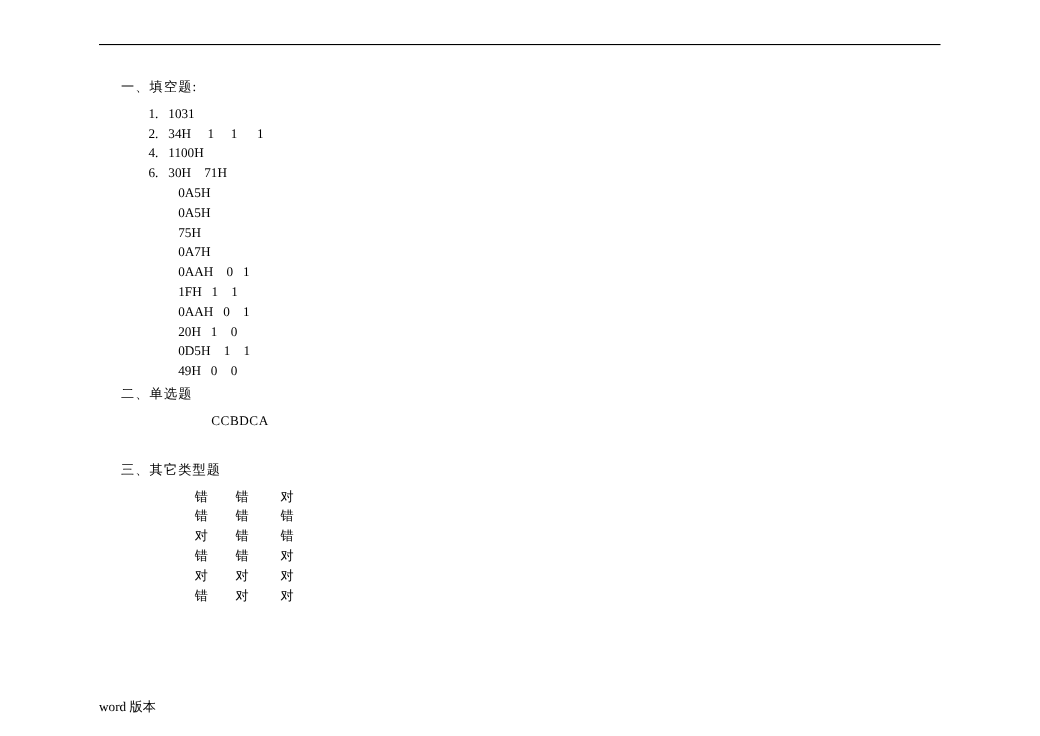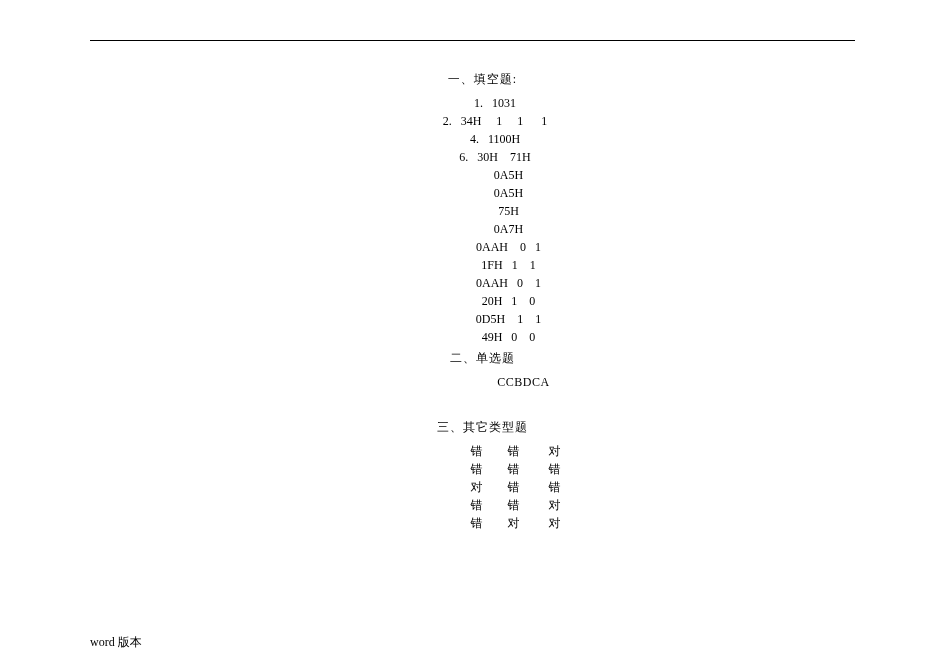--- a/index.html
+++ b/index.html
@@ -11,21 +11,20 @@
       width: 945px;
       height: 669px;
       background: #ffffff;
       font-family: "SimSun", "宋体", serif;
       font-size: 12px;
       color: #000000;
       position: relative;
     }
     .page {
       padding: 40px 90px 20px 90px;
-      text-align: center;
     }
     .hr-line {
       border: none;
       border-top: 1px solid #000000;
       margin-bottom: 30px;
     }
     .section-title {
       margin-left: 20px;
       margin-bottom: 6px;
       letter-spacing: 1px;
@@ -95,18 +94,19 @@
     <div class="section-title" style="margin-left:13px;">二、单选题</div>
     <div class="answers-row">CCBDCA</div>
   </div>
 
   <div class="section3">
     <div class="section-title" style="margin-left:13px;">三、其它类型题</div>
     <div class="triple-row">错      错       对</div>
     <div class="triple-row">错      错       错</div>
     <div class="triple-row">对      错       错</div>
     <div class="triple-row">错      错       对</div>
+    <div class="triple-row">对      对       对</div>
     <div class="triple-row">错      对       对</div>
   </div>
 
 </div>
 
 <div class="footer-note">word 版本</div>
 
 </body></html>

